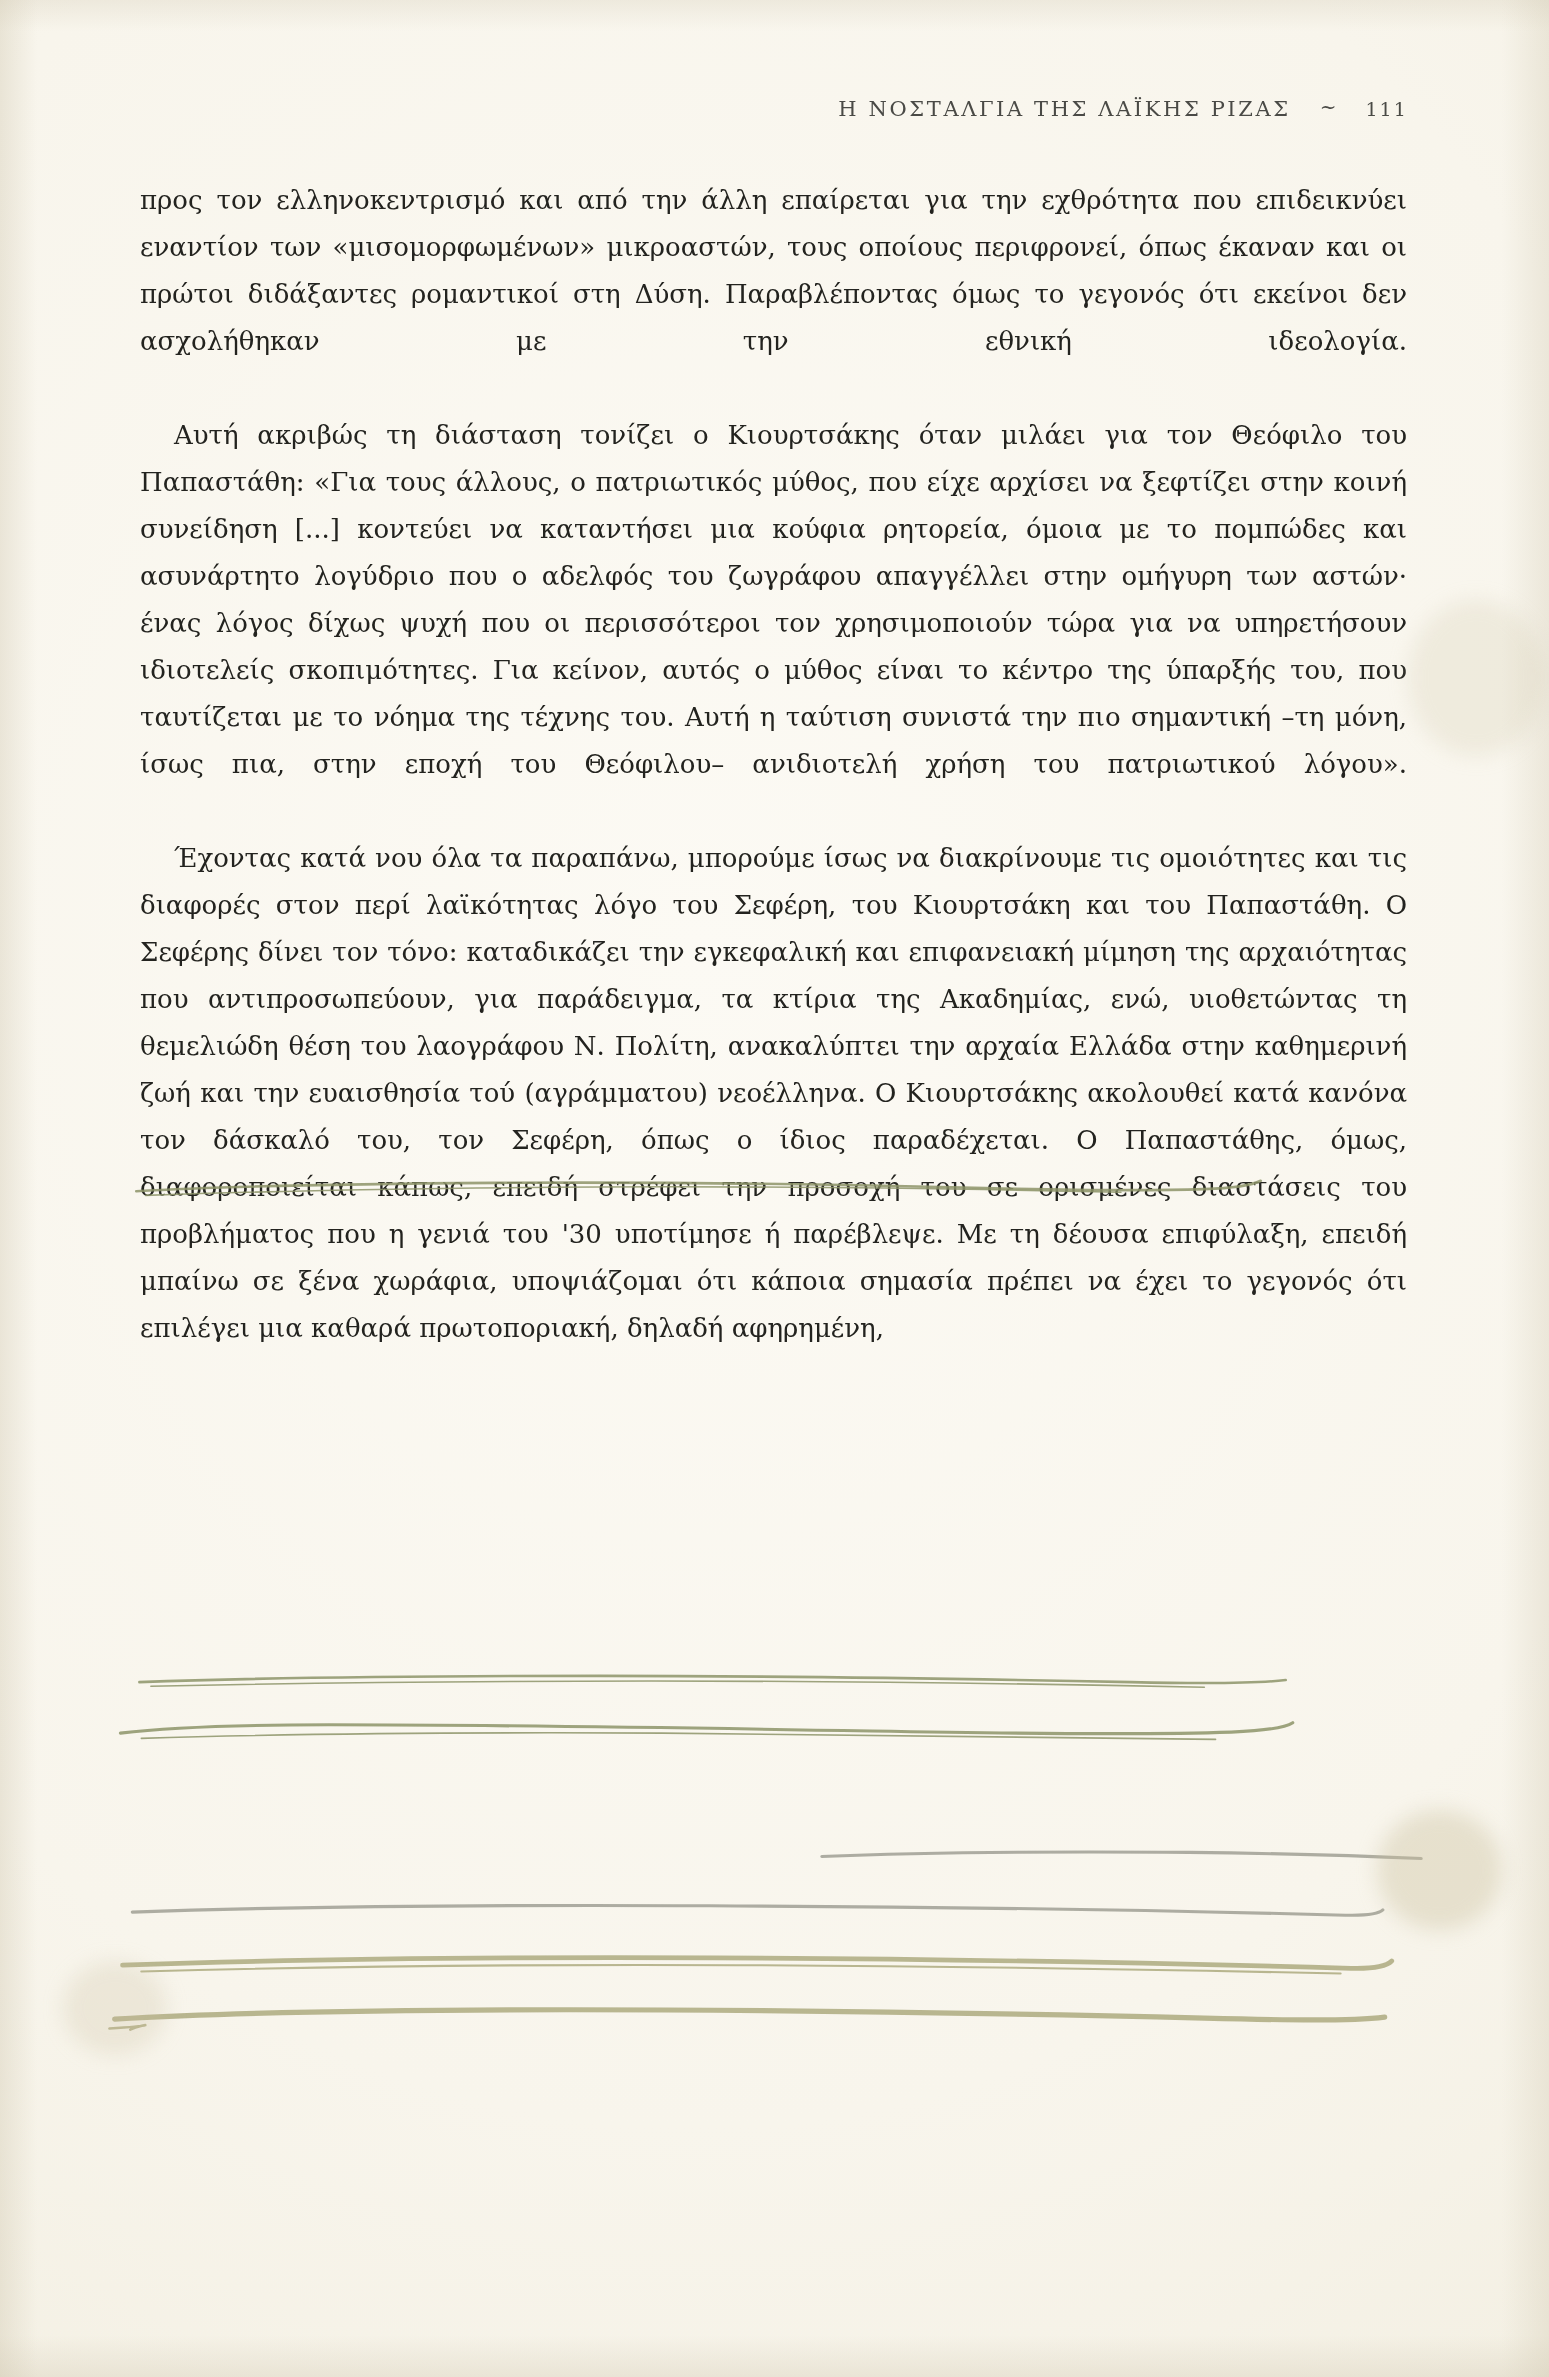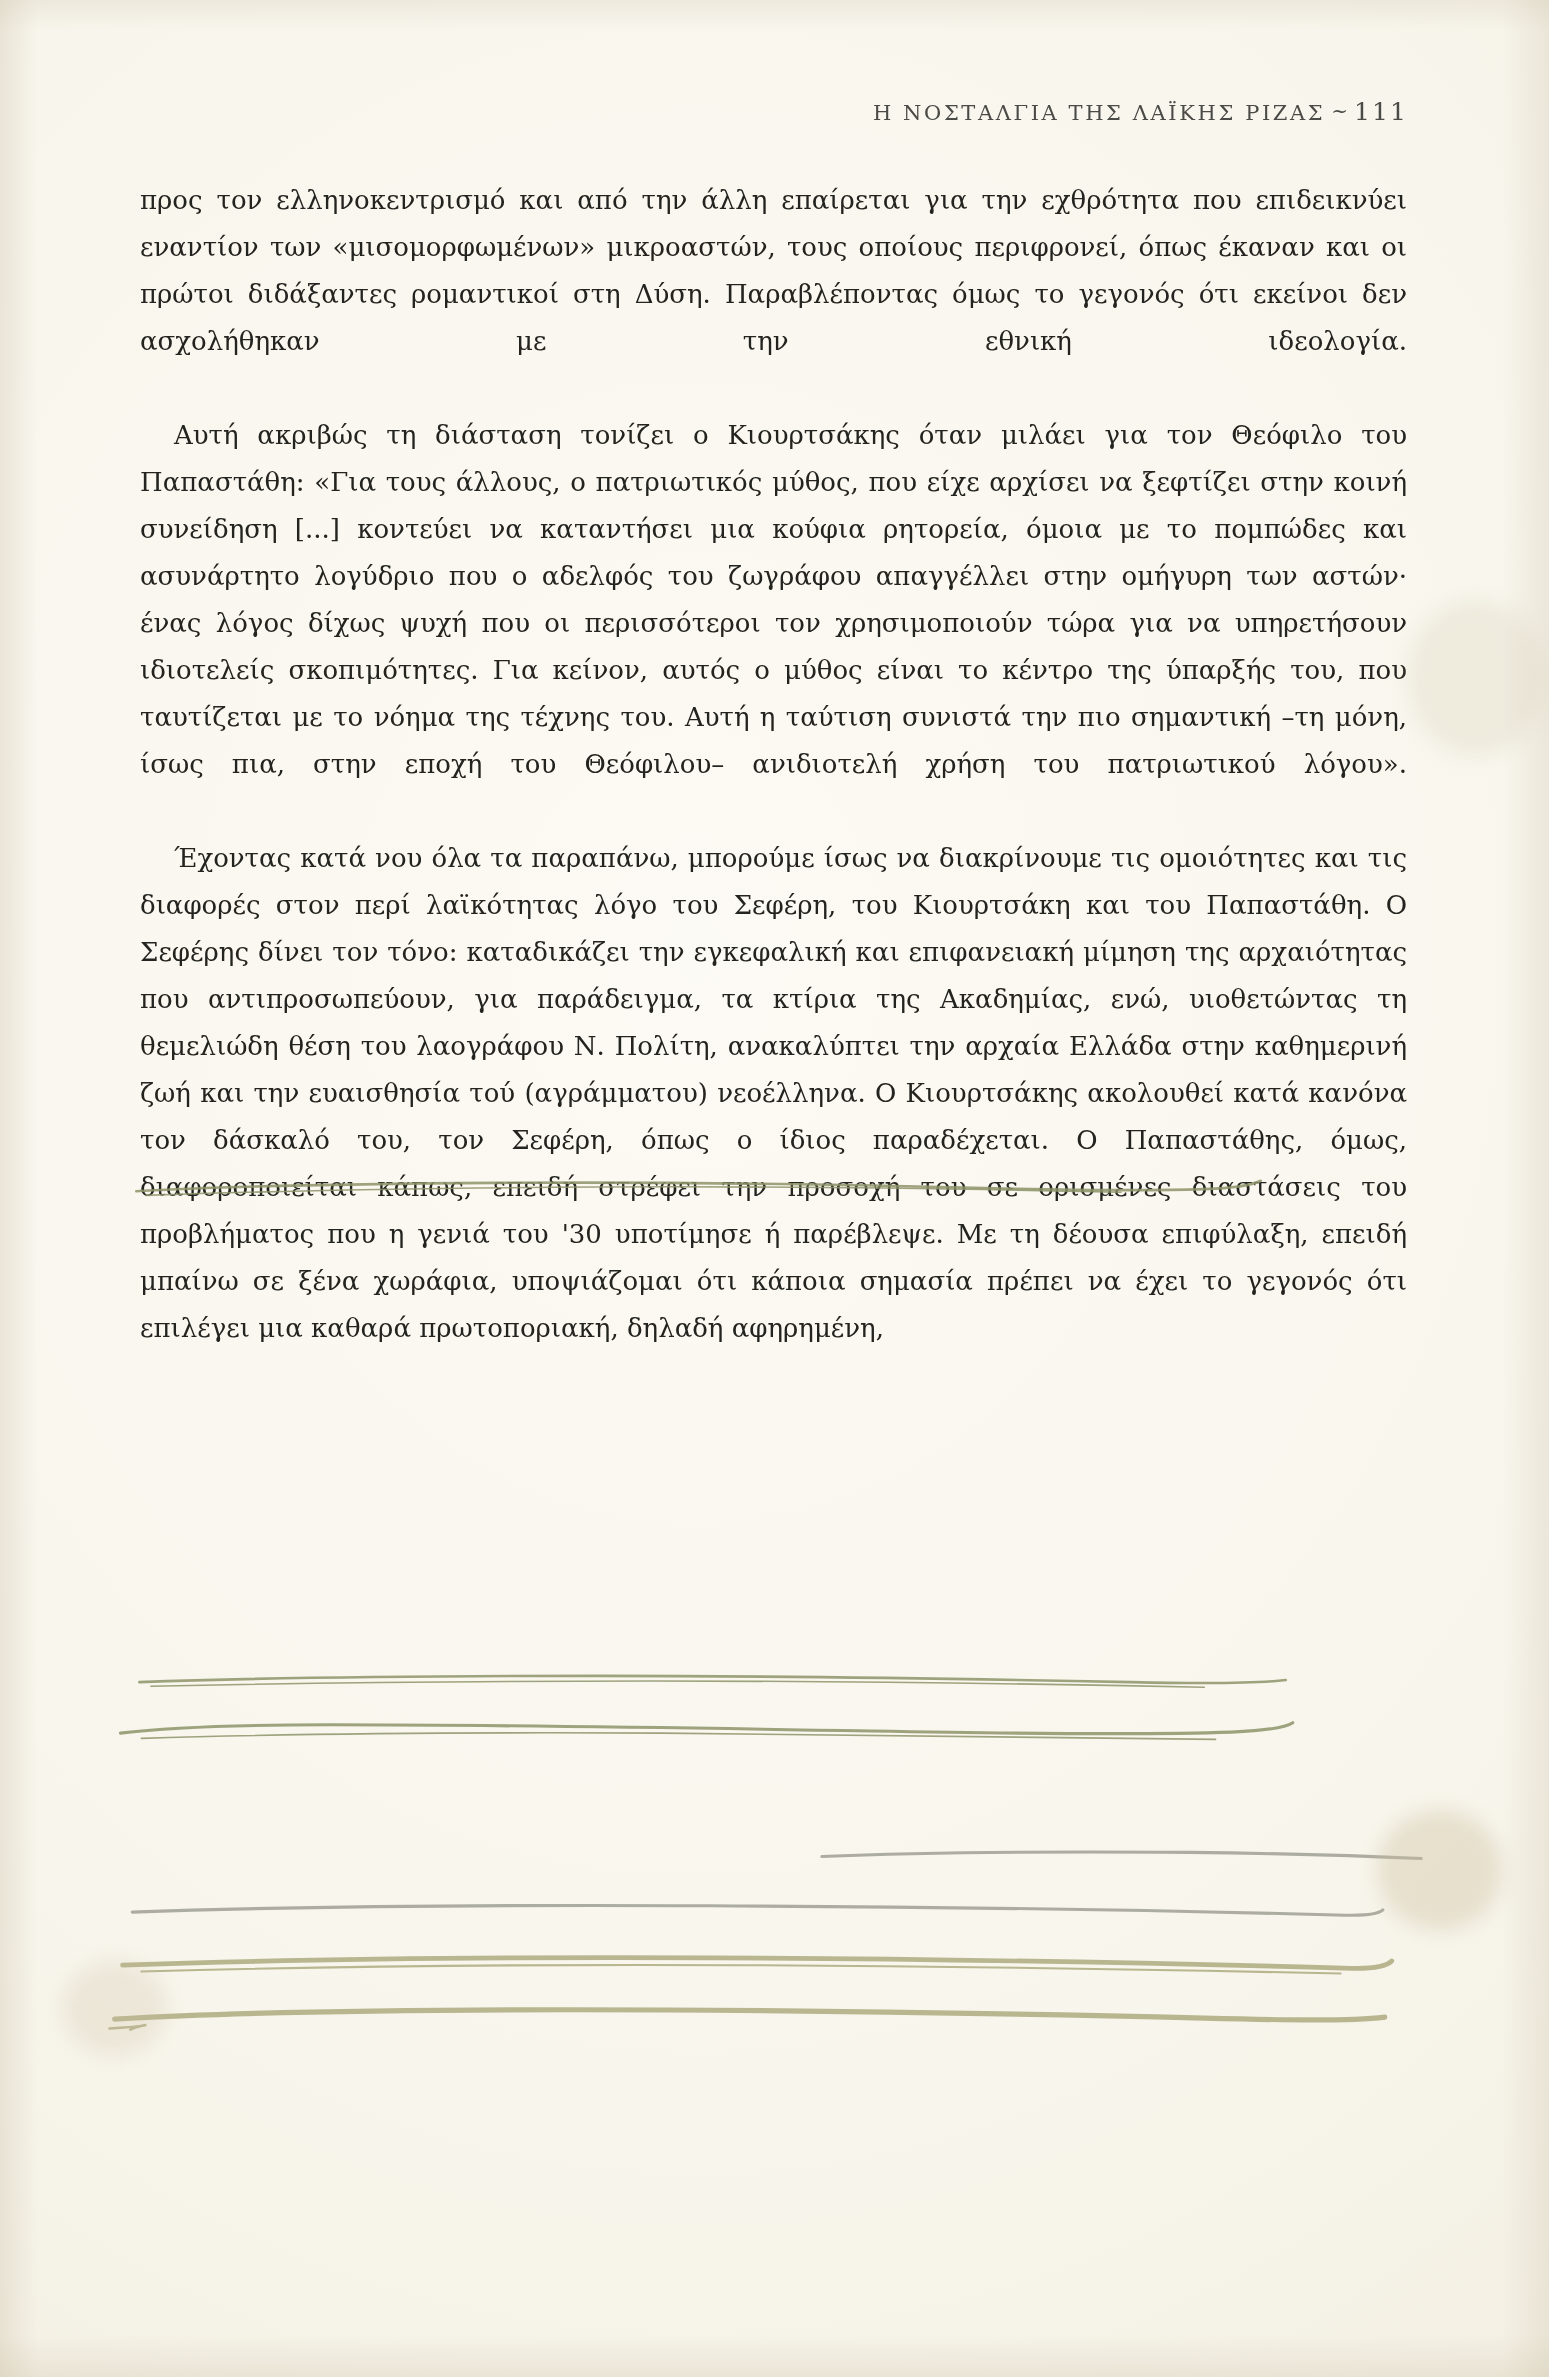--- a/index.html
+++ b/index.html
@@ -42,36 +42,36 @@
     height: 2377px;
   }
 
   
   .runhead {
     position: absolute;
     right: 141px;
     top: 97px;
     display: flex;
     align-items: baseline;
-    gap: 6px;
+    gap: 29px;
     color: #4a4a46;
     font-size: 21px;
     letter-spacing: 2.6px;
     font-family: "DejaVu Serif", serif;
     white-space: nowrap;
   }
   .runhead .sep {
     letter-spacing: 0;
     font-size: 20px;
     position: relative;
     top: -2.1px;
   }
   .runhead .pageno {
     letter-spacing: 2.1px;
-    font-size: 25px;
+    font-size: 19px;
   }
 
   
   .textblock {
     position: absolute;
     left: 140px;
     top: 177px;
     width: 1267px;
     color: #23231f;
     font-size: 26px;

